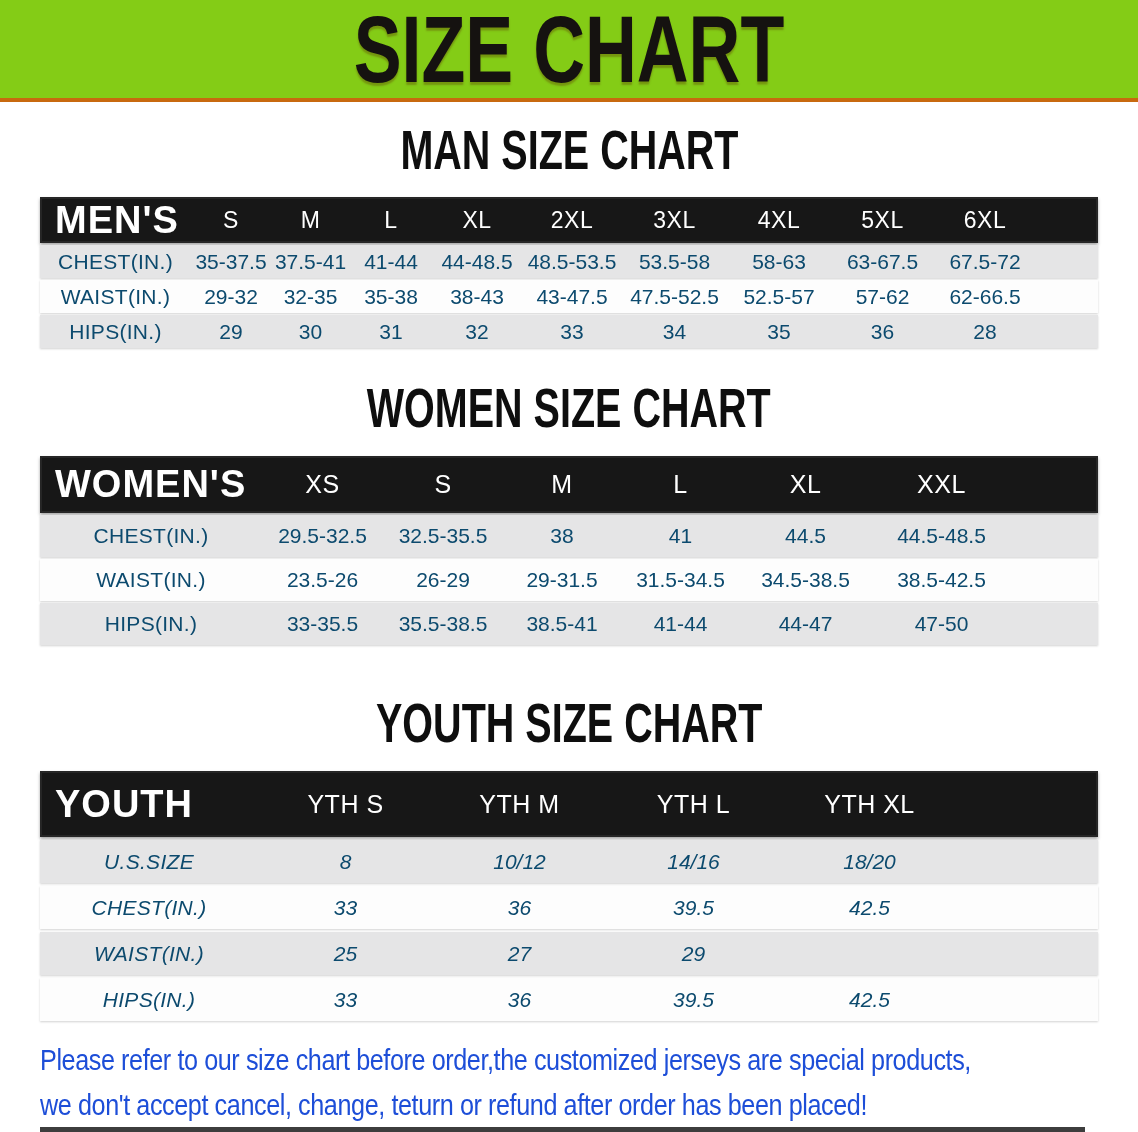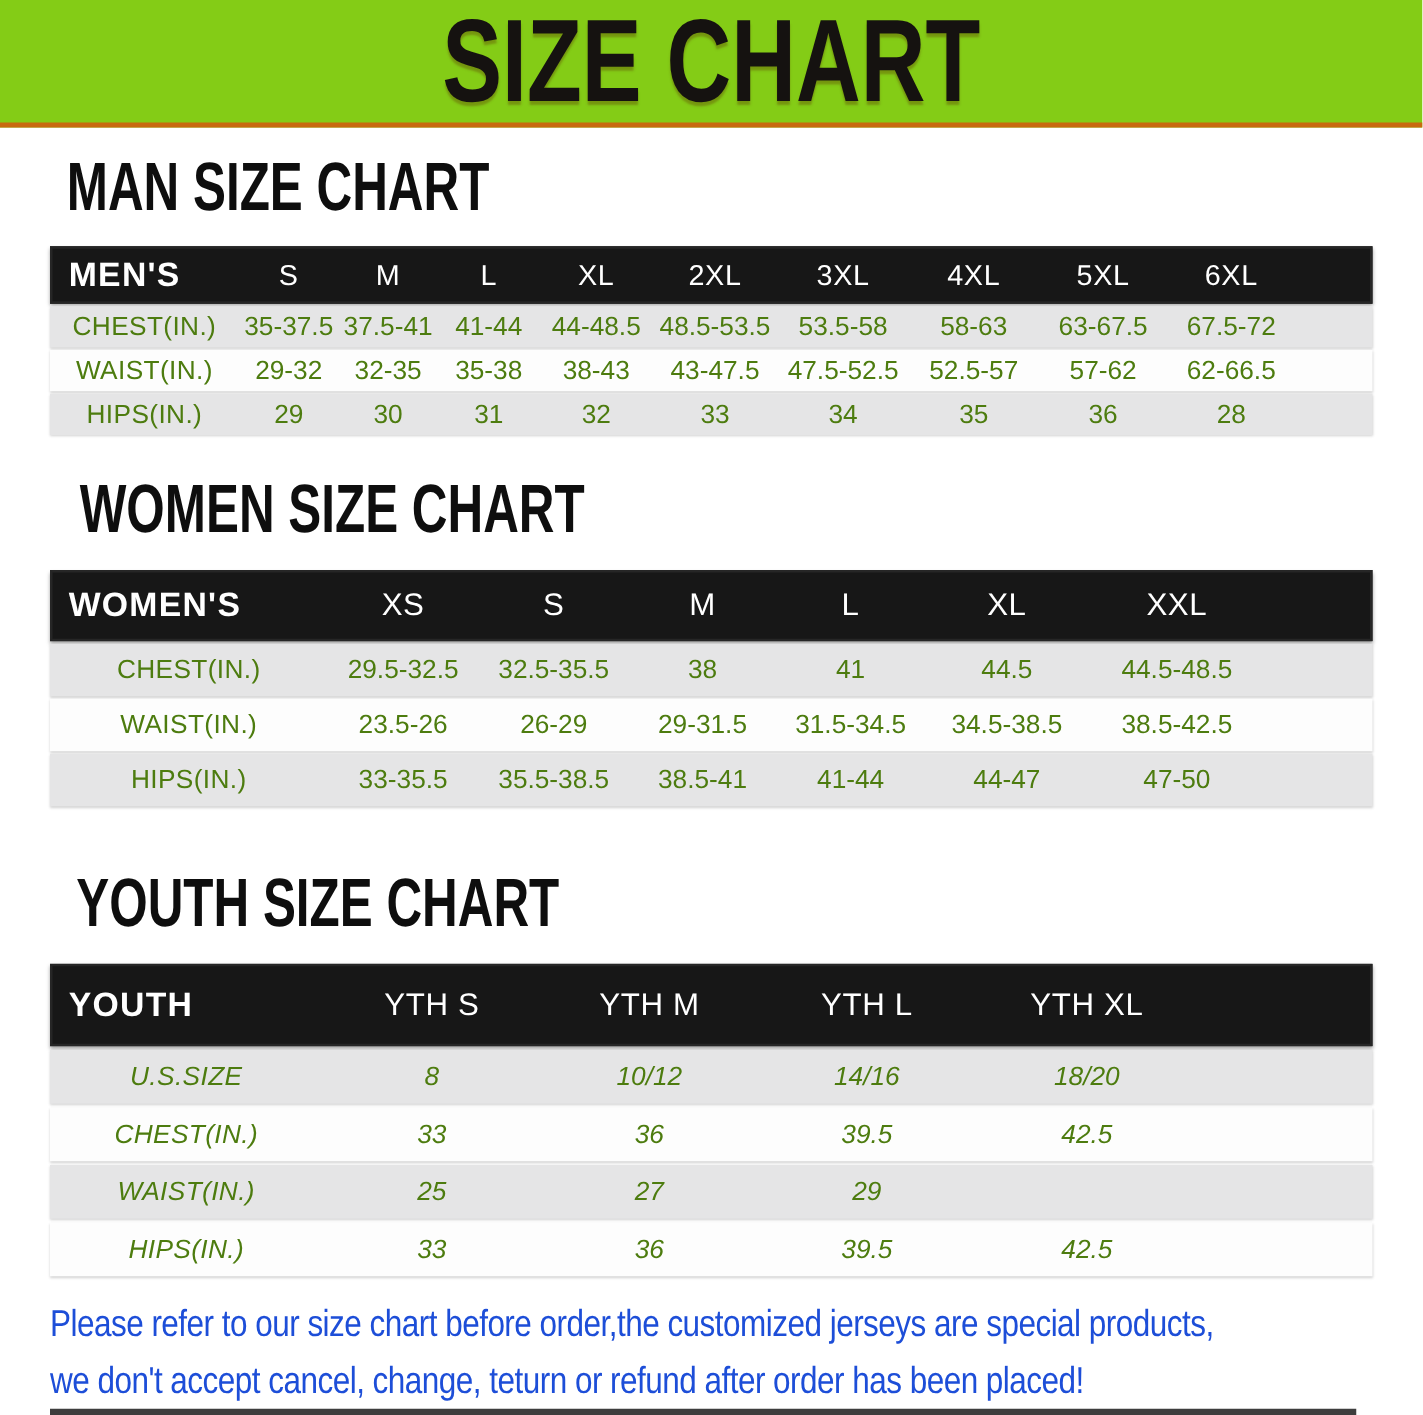--- a/index.html
+++ b/index.html
@@ -13,21 +13,21 @@
     display:flex;align-items:center;justify-content:center;
   }
   .banner-title{
     font-size:92px;font-weight:bold;color:#151210;line-height:1;
     transform:scale(0.78,1.02);transform-origin:center center;
     white-space:nowrap;letter-spacing:0px;
     text-shadow:0 3px 2px rgba(90,50,0,0.35);
   }
   
   .section-title{
-    text-align:left;font-weight:bold;color:#0e0e0e;
+    text-align:center;font-weight:bold;color:#0e0e0e;
     font-size:52px;line-height:56px;white-space:nowrap;
   }
   .section-title > span{display:inline-block;transform:scale(0.76,1.05);transform-origin:center center;}
   .t-men{margin-top:20px;}
   .t-women{margin-top:32px;}
   .t-youth{margin-top:50px;}
   
   .size-table{margin:0 40px;width:1058px;box-sizing:border-box;}
   .m-men{margin-top:19px;}
   .m-women{margin-top:20px;}
@@ -39,27 +39,27 @@
   .thead{
     background:#171717;color:#ffffff;
     box-shadow:0 2px 3px rgba(0,0,0,0.35), inset 0 0 0 2px #262626;
   }
   .table-men   .thead{height:46px;}
   .table-women .thead{height:57px;}
   .table-youth .thead{height:66px;}
   .table-men   .tr{height:33px;margin-top:2px;}
   .table-women .tr{height:42px;margin-top:2px;}
   .table-youth .tr{height:43px;margin-top:3px;font-style:italic;}
-  .tr{font-size:21px;color:#4d7c0f;box-shadow:0 1px 2px rgba(0,0,0,0.18);}
+  .tr{font-size:21px;color:#0c4a6e;box-shadow:0 1px 2px rgba(0,0,0,0.18);}
   .tr.gray{background:#E5E5E6;}
   .tr.white{background:#FDFDFD;}
   .cell{display:flex;align-items:center;justify-content:center;overflow:hidden;}
   .head-label{
     justify-content:flex-start;padding-left:15px;
-    font-weight:bold;font-size:27px;letter-spacing:1px;
+    font-weight:bold;font-size:38px;letter-spacing:1px;
   }
   .head-size{font-size:23px;letter-spacing:0.5px;}
   .table-women .head-size,.table-youth .head-size{font-size:25px;}
   .row-label{font-size:21px;letter-spacing:0.3px;}
   
   .disclaimer{margin:16px 0 0 40px;color:#1d4ed8;}
   .disc-line{
     font-size:30px;line-height:45px;white-space:nowrap;font-weight:500;
     transform:scaleX(0.84);transform-origin:left center;letter-spacing:-0.5px;
   }

